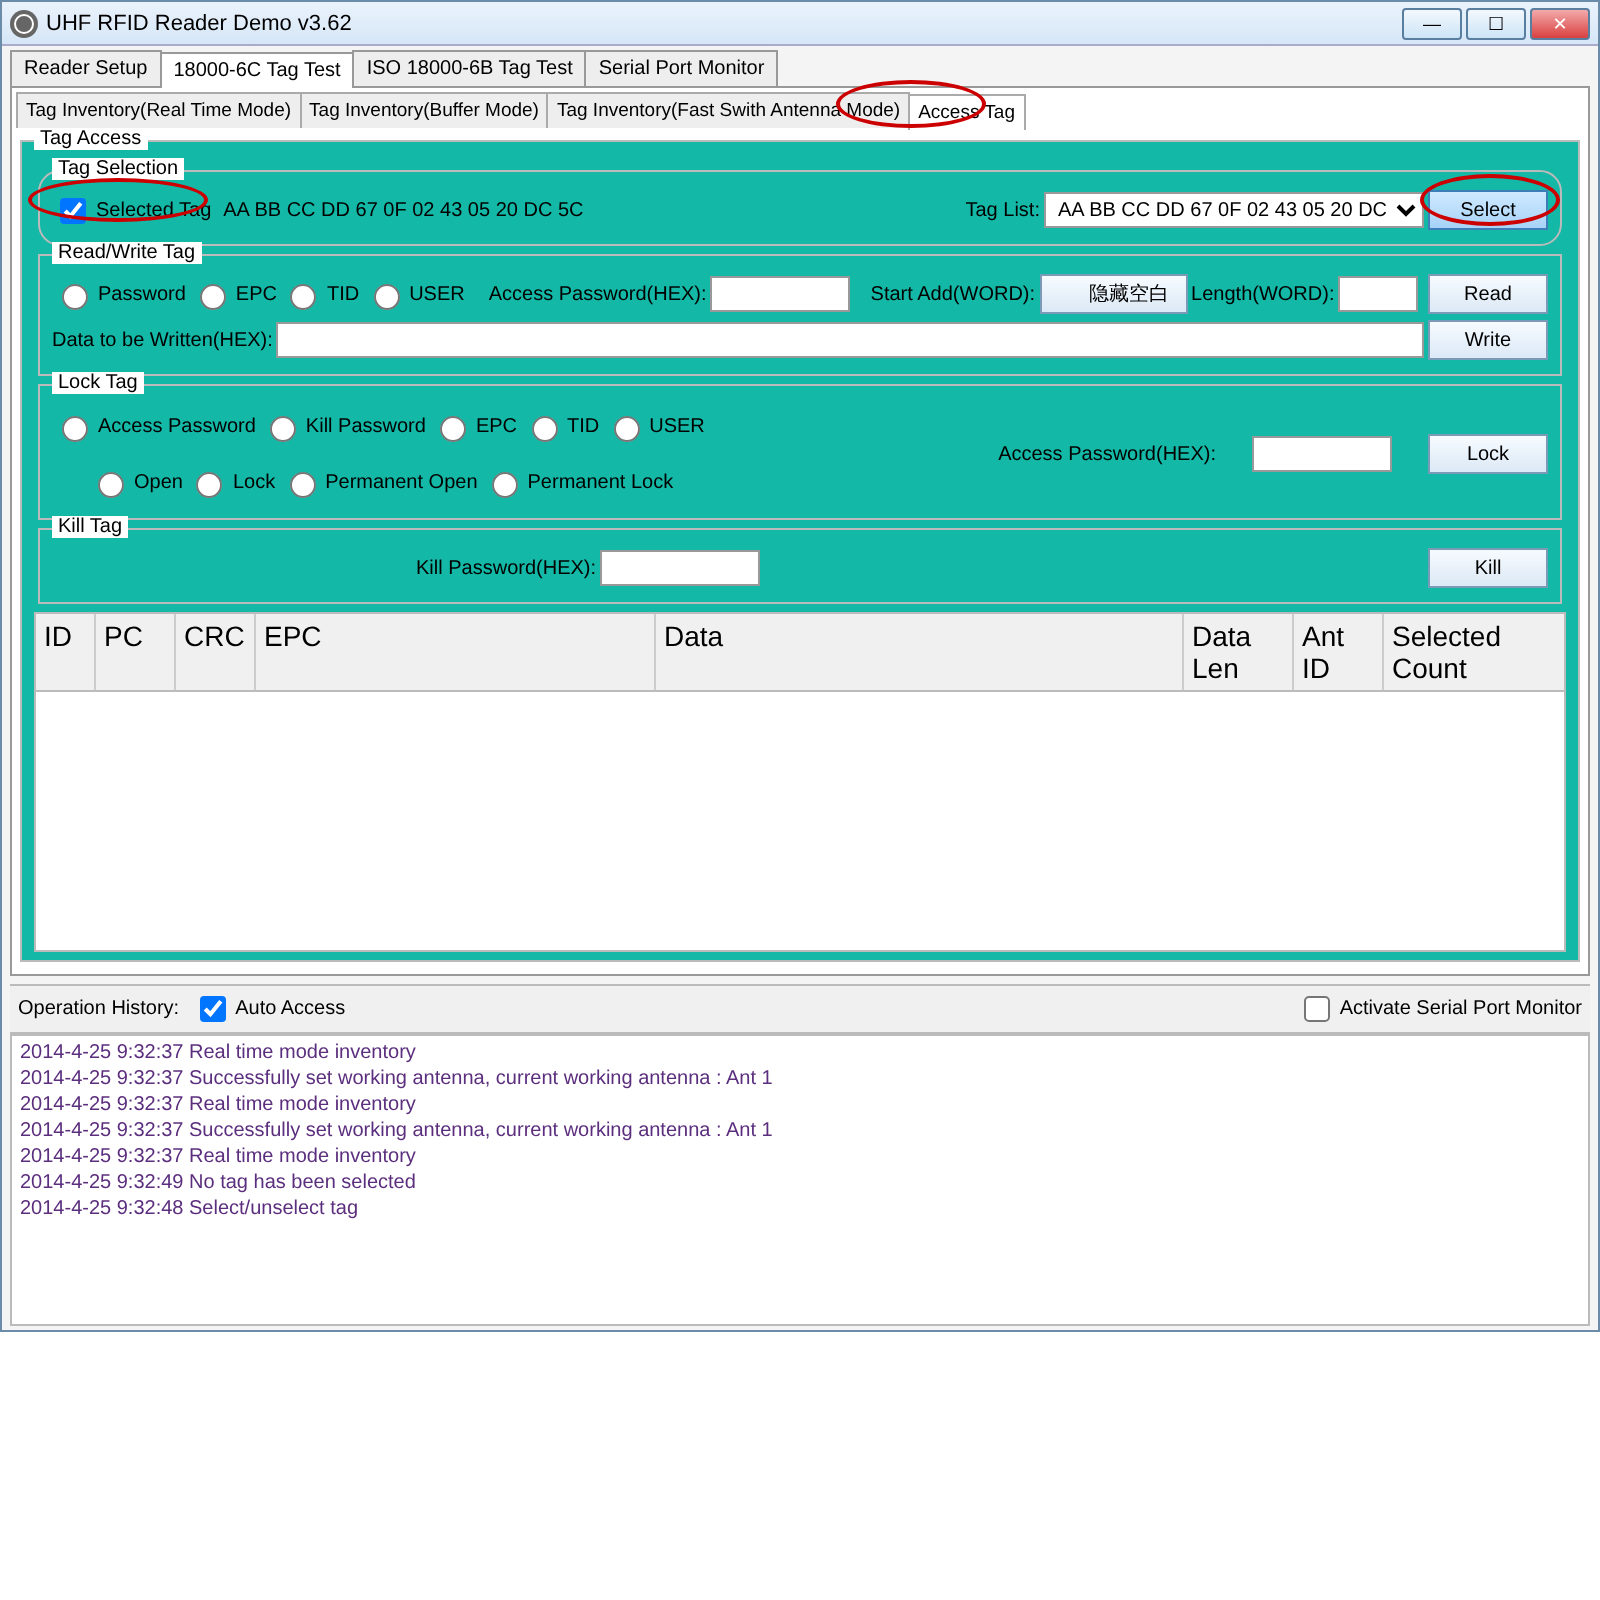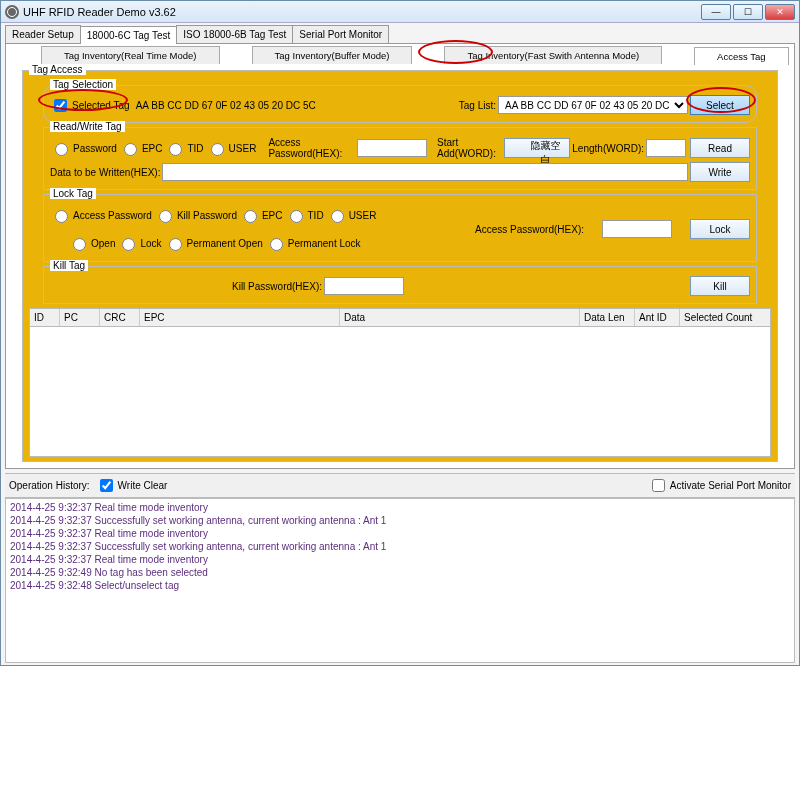--- a/index.html
+++ b/index.html
@@ -24,29 +24,29 @@
   .title-icon::after{content:""; position:absolute; inset:2px; border:1px solid #fff; border-radius:50%;}
   .title-text { flex:1; font-size:11px; }
   .winbtns { display:flex; gap:2px;}
   .winbtn { width:30px; height:16px; border:1px solid #5a7ea0; border-radius:2px; display:flex; align-items:center; justify-content:center; font-size:9px; background:linear-gradient(#f3f8fd,#cde4f7);}
   .winbtn.close{ background:linear-gradient(#f3aaaa,#d94040); color:#fff;}
   .body { flex:1; padding:2px 4px; background:#f4f4f4; display:flex; flex-direction:column; overflow:hidden;}
   .tabs { display:flex; border-bottom:1px solid #999; font-size:10px;}
   .tab { padding:3px 6px; border:1px solid #999; border-bottom:none; background:#eee; margin-right:-1px; cursor:pointer;}
   .tab.active{ background:#fff; position:relative; top:1px;}
   .subtabs { display:flex; font-size:9.5px;}
-  .subtab { padding:3px 22px; border:1px solid #aaa; border-bottom:none; background:#eee; margin-right:-1px;margin-left:33px;}
+  .subtab { padding:3px 4px; border:1px solid #aaa; border-bottom:none; background:#eee; margin-right:-1px;}
   .subtab.active{ background:#fff; position:relative; top:1px;}
-  .group { border:1px solid #bbb; margin:4px 14px; padding:6px 6px 4px 6px; position:relative; background:#eab308;}
+  .group { border:1px solid #bbb; margin:4px 2px; padding:6px 6px 4px 6px; position:relative; background:#14b8a6;}
   .group-title { position:absolute; top:-7px; left:6px; background:#fff; padding:0 3px; font-size:10px; color:#000;}
   .row { display:flex; align-items:center; gap:2px; margin:3px 0; font-size:10px;}
   .btn { min-width:60px; height:20px; border:1px solid #7a9ab8; background:linear-gradient(#f6fbff,#dce9f6); font-size:10px; padding:0 8px; cursor:pointer;}
   .btn.hl { background:linear-gradient(#cfe9ff,#a7d3f8); border-color:#3d7eb8;}
   input[type=text],select { height:18px; border:1px solid #999; font-size:10px; padding:0 2px; background:#fff;}
-  .table-head { display:flex; background:#f0f0f0; border:1px solid #bbb; font-size:10px;}
+  .table-head { display:flex; background:#f0f0f0; border:1px solid #bbb; font-size:14px;}
   .th { padding:3px 4px; border-right:1px solid #ccc;}
   .table-body { height:130px; border:1px solid #bbb; border-top:none; background:#fff;}
   .circle-red { position:absolute; border:2px solid #c00; border-radius:50%/50%; pointer-events:none;}
   .ophist { display:flex; align-items:center; gap:6px; padding:2px 4px; border-top:1px solid #bbb; border-bottom:1px solid #bbb; background:#f0f0f0; font-size:10px; margin-top:4px;}
   .log { flex:1; background:#fff; border:1px solid #bbb; padding:2px 4px; overflow:auto; font-size:10px; color:#333; line-height:13px;}
   .logline{ white-space:nowrap; color:#5b2e7e;}
   label{ display:flex; align-items:center; gap:2px;}
   .spacer{flex:1;}
   .maincontent{ background:#fff; border:1px solid #999; border-top:none; padding:2px; flex:0 0 auto;}
 </style>
@@ -213,21 +213,21 @@
           </div>
           <div class="table-body"></div>
         </div>
       </div>
     </div>
 
     <div class="ophist">
       <span>Operation History:</span>
       <label>
         <input type="checkbox" checked="" style="">
-        <span>Write Clear</span>
+        <span>Auto Access</span>
       </label>
       <div class="spacer"></div>
       <label>
         <input type="checkbox" style="">
         <span>Activate Serial Port Monitor</span>
       </label>
     </div>
 
     <div class="log">
       <div class="logline">2014-4-25 9:32:37 Real time mode inventory</div>

